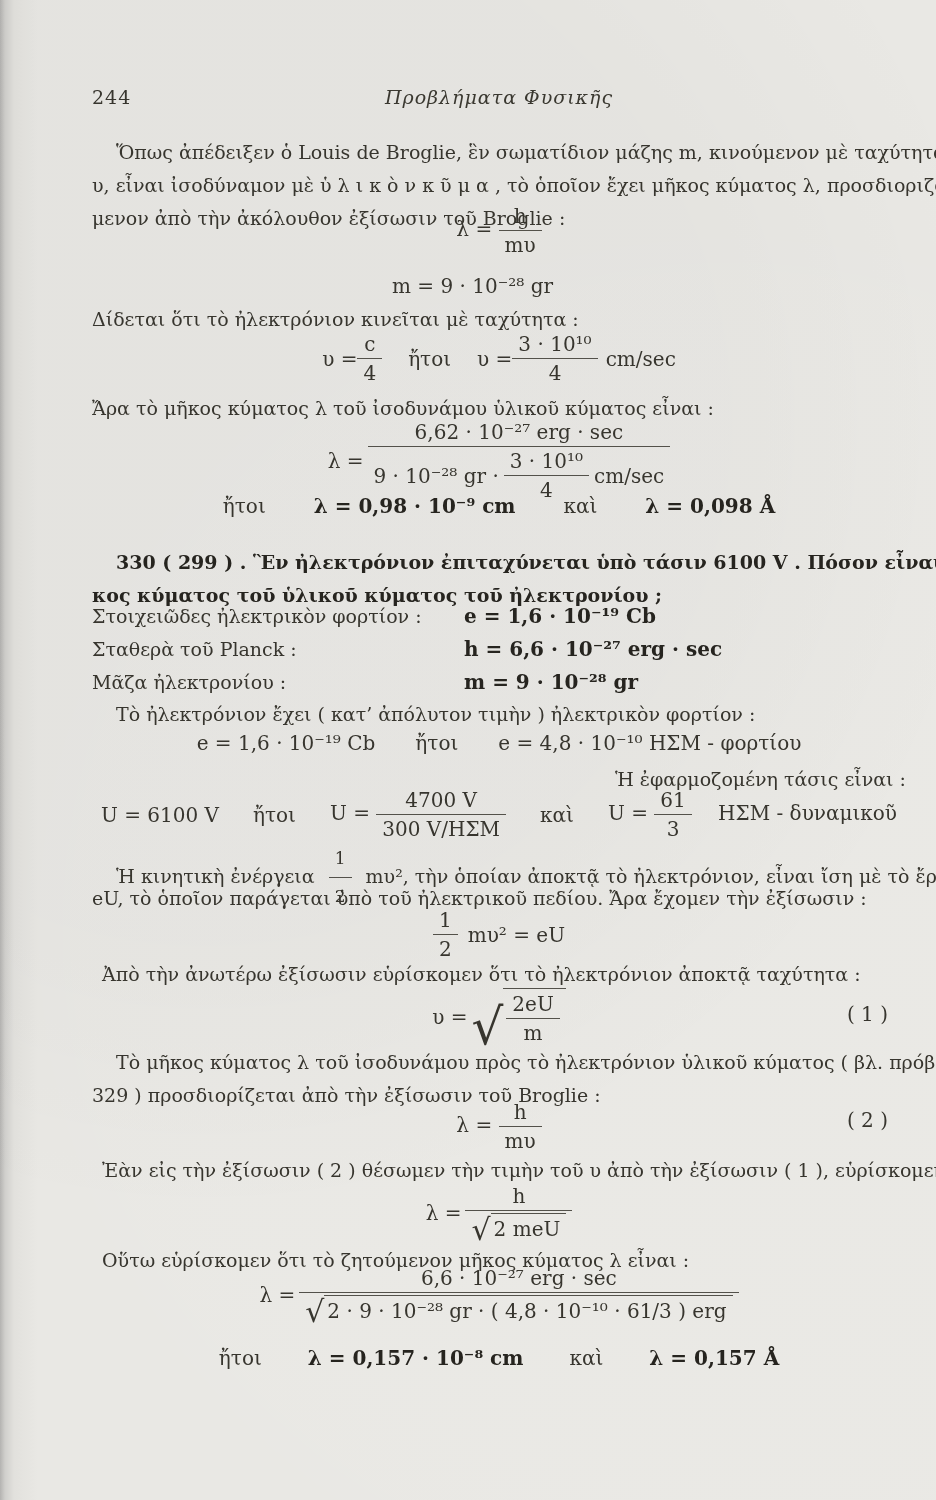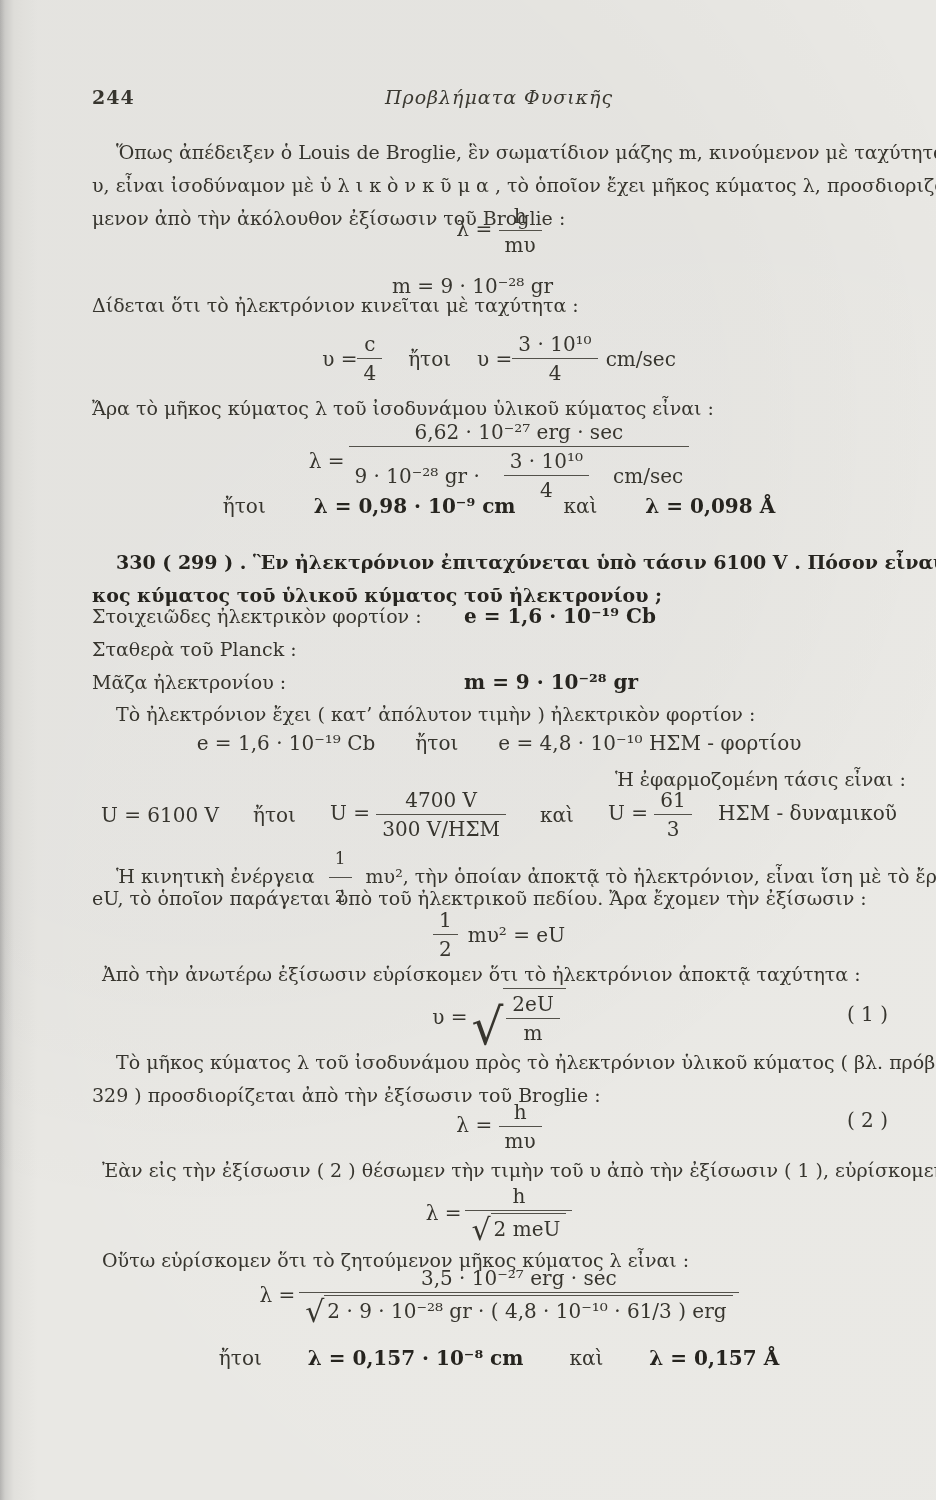--- a/index.html
+++ b/index.html
@@ -14,28 +14,28 @@
       linear-gradient(90deg,#b4b3b1 0px,#d0cfcc 5px,#e2e1dd 14px,rgba(233,232,228,0) 38px);
     overflow:hidden;
     font-family:"DejaVu Serif","Liberation Serif",serif;
     color:#37352e;
     font-size:19px;
   }
   .blk{position:absolute;left:92px;width:814px;}
   .line{white-space:nowrap;line-height:33px;}
   .indent{text-indent:24px;}
   .indent-sm{text-indent:10px;}
-  .pagenum{position:absolute;left:0;top:0;letter-spacing:1px;font-weight:bold;}
+  .pagenum{position:absolute;left:0;top:0;letter-spacing:1px;}
   .header-title{width:100%;text-align:center;font-style:italic;letter-spacing:1px;color:#3a3830;}
   .math{font-size:20px;}
   .bold{font-weight:bold;color:#26241f;}
   .frac{display:inline-block;vertical-align:middle;text-align:center;}
   .frac .num{display:block;padding:0 6px 2px;}
   .frac .den{display:block;border-top:1.4px solid #53514a;padding:2px 6px 0;}
-  .frac .den-row{display:flex;align-items:center;justify-content:center;gap:24px;}
+  .frac .den-row{display:flex;align-items:center;justify-content:center;gap:5px;}
   .sqrt{display:inline-flex;align-items:flex-end;vertical-align:middle;}
   .sqrt .s{font-size:1.5em;line-height:0.9;transform:translateY(2px);}
   .sqrt .b{border-top:1.4px solid #53514a;padding:3px 6px 0 3px;}
   .sqrt.big .s{font-size:2.5em;line-height:0.85;transform:translateY(3px);}
   .eqc{text-align:center;}
   .eqrow{display:flex;justify-content:center;align-items:center;}
   .eqnum{position:absolute;right:18px;}
   .lbl-row{position:relative;line-height:33px;white-space:nowrap;}
   .lbl-row .val{position:absolute;left:372px;top:0;}
   .mass-val{position:absolute;left:300px;top:0;}
@@ -62,21 +62,21 @@
     <span class="frac">
       <span class="num">h</span>
       <span class="den">mυ</span>
     </span>
   </div>
 
   <div class="blk lbl-row" style="top:270px;">
     <span class="mass-val math">m = 9 · 10⁻²⁸ gr</span>
   </div>
 
-  <div class="blk line" style="top:289px;">Δίδεται ὅτι τὸ ἠλεκτρόνιον κινεῖται μὲ ταχύτητα :</div>
+  <div class="blk line" style="top:303px;">Δίδεται ὅτι τὸ ἠλεκτρόνιον κινεῖται μὲ ταχύτητα :</div>
 
   <div class="blk eqrow math" style="top:332px;gap:0;">
     <span>υ =</span>
     <span class="frac">
       <span class="num">c</span>
       <span class="den">4</span>
     </span>
     <span class="mid-word">ἤτοι</span>
     <span>υ =</span>
     <span class="frac">
@@ -117,20 +117,21 @@
     <div class="line">κος κύματος τοῦ ὑλικοῦ κύματος τοῦ ἠλεκτρονίου ;</div>
   </div>
 
   <div class="blk" style="top:600px;">
     <div class="lbl-row">
       <span>Στοιχειῶδες ἠλεκτρικὸν φορτίον :</span>
       <span class="val math bold">e = 1,6 · 10⁻¹⁹ Cb</span>
     </div>
     <div class="lbl-row">
       <span>Σταθερὰ τοῦ Planck :</span>
+      <span class="val math bold">h = 6,6 · 10⁻²⁷ erg · sec</span>
     </div>
     <div class="lbl-row">
       <span>Μᾶζα ἠλεκτρονίου :</span>
       <span class="val math bold">m = 9 · 10⁻²⁸ gr</span>
     </div>
   </div>
 
   <div class="blk line indent" style="top:698px;">Τὸ ἠλεκτρόνιον ἔχει ( κατ’ ἀπόλυτον τιμὴν ) ἠλεκτρικὸν φορτίον :</div>
 
   <div class="blk eqrow math" style="top:731px;gap:40px;">
@@ -223,21 +224,21 @@
         </span>
       </span>
     </span>
   </div>
 
   <div class="blk line indent-sm" style="top:1244px;">Οὕτω εὑρίσκομεν ὅτι τὸ ζητούμενον μῆκος κύματος λ εἶναι :</div>
 
   <div class="blk eqrow math" style="top:1266px;">
     <span style="margin-right:4px;">λ =</span>
     <span class="frac">
-      <span class="num">3,5 · 10⁻²⁷ erg · sec</span>
+      <span class="num">6,6 · 10⁻²⁷ erg · sec</span>
       <span class="den">
         <span class="sqrt">
           <span class="s">√</span>
           <span class="b">2 · 9 · 10⁻²⁸ gr · ( 4,8 · 10⁻¹⁰ · 61/3 ) erg</span>
         </span>
       </span>
     </span>
   </div>
 
   <div class="blk eqrow math" style="top:1346px;gap:46px;">

